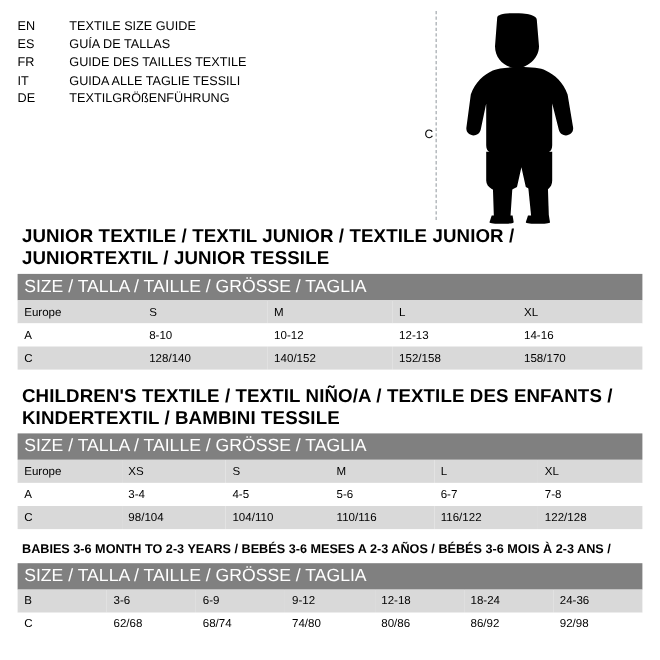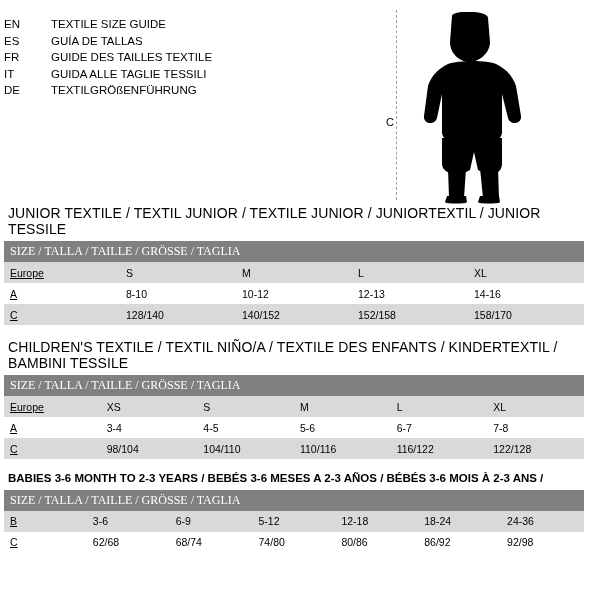--- a/index.html
+++ b/index.html
@@ -13,21 +13,21 @@
     font-family: "Liberation Sans", sans-serif;
     color: #000000;
     position: relative;
     overflow: hidden;
   }
   .page {
     position: relative;
     width: 600px;
     height: 600px;
     box-sizing: border-box;
-    padding: 14px 16px 8px 4px;
+    padding: 14px 16px 8px 16px;
   }
 
   
   .header {
     display: flex;
     flex-direction: row;
     align-items: flex-start;
     justify-content: space-between;
   }
   .lang-table {
@@ -71,22 +71,22 @@
     padding: 2px 1px;
   }
   .silhouette {
     position: absolute;
     left: 32px;
     top: 2px;
   }
 
   
   .section-title {
-    font-size: 14px;
-    font-weight: normal;
+    font-size: 17px;
+    font-weight: bold;
     margin: 0 0 4px 4px;
     letter-spacing: 0.1px;
   }
   .section-title.tight {
     margin-top: 14px;
   }
   .multi-title {
     font-size: 11.5px;
     font-weight: bold;
     margin: 0 0 4px 4px;
@@ -102,33 +102,31 @@
   }
   table.size-table td {
     font-size: 10.5px;
     padding: 3px 0 3px 6px;
     vertical-align: middle;
     height: 15px;
   }
   tr.head-row td {
     background: #808080;
     color: #ffffff;
-    font-size: 12px;
+    font-size: 16px;
     font-weight: normal;
-    font-family: Liberation Serif, serif;
   }
   tr.shade td {
     background: #d9d9d9;
   }
   tr.plain td {
     background: #ffffff;
   }
   td.rowlabel {
     width: 88px;
-    text-decoration: underline;
   }
 
   
   .footnotes {
     margin-top: 6px;
     margin-left: 4px;
   }
   .footnotes div {
     font-size: 10.5px;
     line-height: 14.5px;
@@ -261,21 +259,21 @@
   </div>
   <table class="size-table">
     <tbody>
         <tr class="head-row">
       <td colspan="7">SIZE / TALLA / TAILLE / GRÖSSE / TAGLIA</td>
     </tr>
     <tr class="shade">
       <td class="rowlabel">B</td>
       <td>3-6</td>
       <td>6-9</td>
-      <td>5-12</td>
+      <td>9-12</td>
       <td>12-18</td>
       <td>18-24</td>
       <td>24-36</td>
     </tr>
     <tr class="plain">
       <td class="rowlabel">C</td>
       <td>62/68</td>
       <td>68/74</td>
       <td>74/80</td>
       <td>80/86</td>

